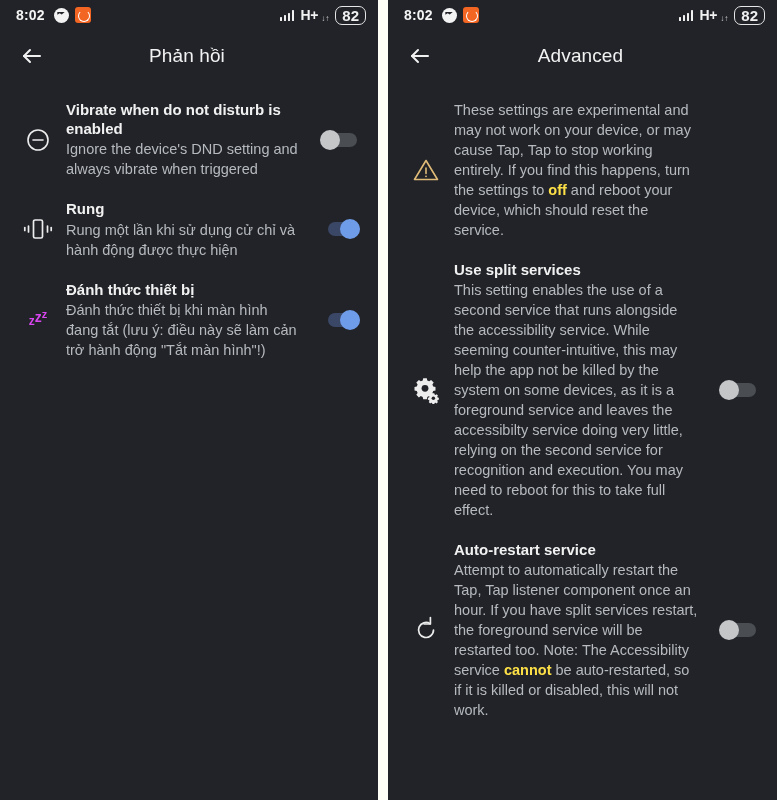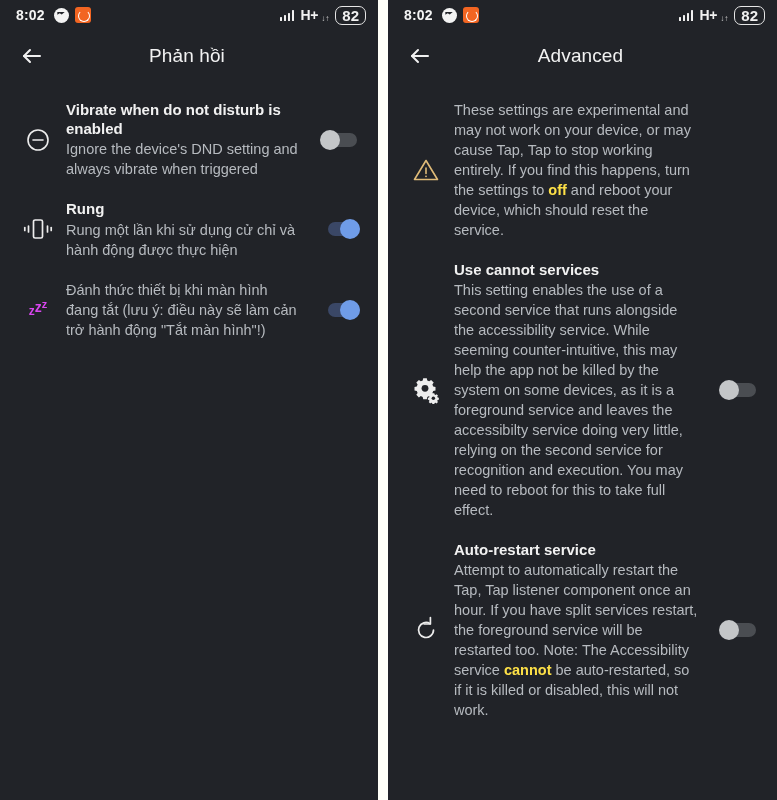--- a/index.html
+++ b/index.html
@@ -253,20 +253,21 @@
             <span class="thumb"></span>
           </div>
         </div>
       </div>
 
       <div class="row">
         <div class="row-icon">
           <span class="ico-zzz"><span class="z1">z</span><span class="z2">z</span><span class="z3">z</span></span>
         </div>
         <div class="row-text">
+          <div class="row-title">Đánh thức thiết bị</div>
           <div class="row-sub">Đánh thức thiết bị khi màn hình đang tắt (lưu ý: điều này sẽ làm cản trở hành động "Tắt màn hình"!)</div>
         </div>
         <div class="row-ctl">
           <div class="switch on">
             <span class="track"></span>
             <span class="thumb"></span>
           </div>
         </div>
       </div>
 
@@ -328,21 +329,21 @@
       <div class="row">
         <div class="row-icon">
           <svg width="30" height="28" viewBox="0 0 30 28" fill="#ededed">
             <path d="M12.2 2.2 h3.6 l.5 2.3 1.9 .8 1.9-1.3 2.6 2.6 -1.3 1.9 .8 1.9 2.3 .5 v3.6 l-2.3 .5 -.8 1.9 1.3 1.9 -2.6 2.6 -1.9-1.3 -1.9 .8 -.5 2.3 h-3.6 l-.5-2.3 -1.9-.8 -1.9 1.3 -2.6-2.6 1.3-1.9 -.8-1.9 -2.3-.5 v-3.6 l2.3-.5 .8-1.9 -1.3-1.9 2.6-2.6 1.9 1.3 1.9-.8 z"></path>
             <circle cx="14" cy="12.3" r="3.4" fill="#212328"></circle>
             <path d="M21.4 17.3 h1.9 l.3 1.2 1 .4 1-.7 1.35 1.35 -.7 1 .4 1 1.2 .3 v1.9 l-1.2 .3 -.4 1 .7 1 -1.35 1.35 -1-.7 -1 .4 -.3 1.2 h-1.9 l-.3-1.2 -1-.4 -1 .7 -1.35-1.35 .7-1 -.4-1 -1.2-.3 v-1.9 l1.2-.3 .4-1 -.7-1 1.35-1.35 1 .7 1-.4 z"></path>
             <circle cx="22.35" cy="22.2" r="1.75" fill="#212328"></circle>
           </svg>
         </div>
         <div class="row-text">
-          <div class="row-title">Use cannot services</div>
+          <div class="row-title">Use split services</div>
           <div class="row-sub"><span>This setting enables the use of a second service that runs alongside the accessibility service. While seeming counter-intuitive, this may help the app not be killed by the system on some devices, as it is a foreground service and leaves the accessibilty service doing very little, relying on the second service for recognition and execution. You may need to reboot for this to take full effect.</span></div>
         </div>
         <div class="row-ctl">
           <div class="switch off">
             <span class="track"></span>
             <span class="thumb"></span>
           </div>
         </div>
       </div>
 

